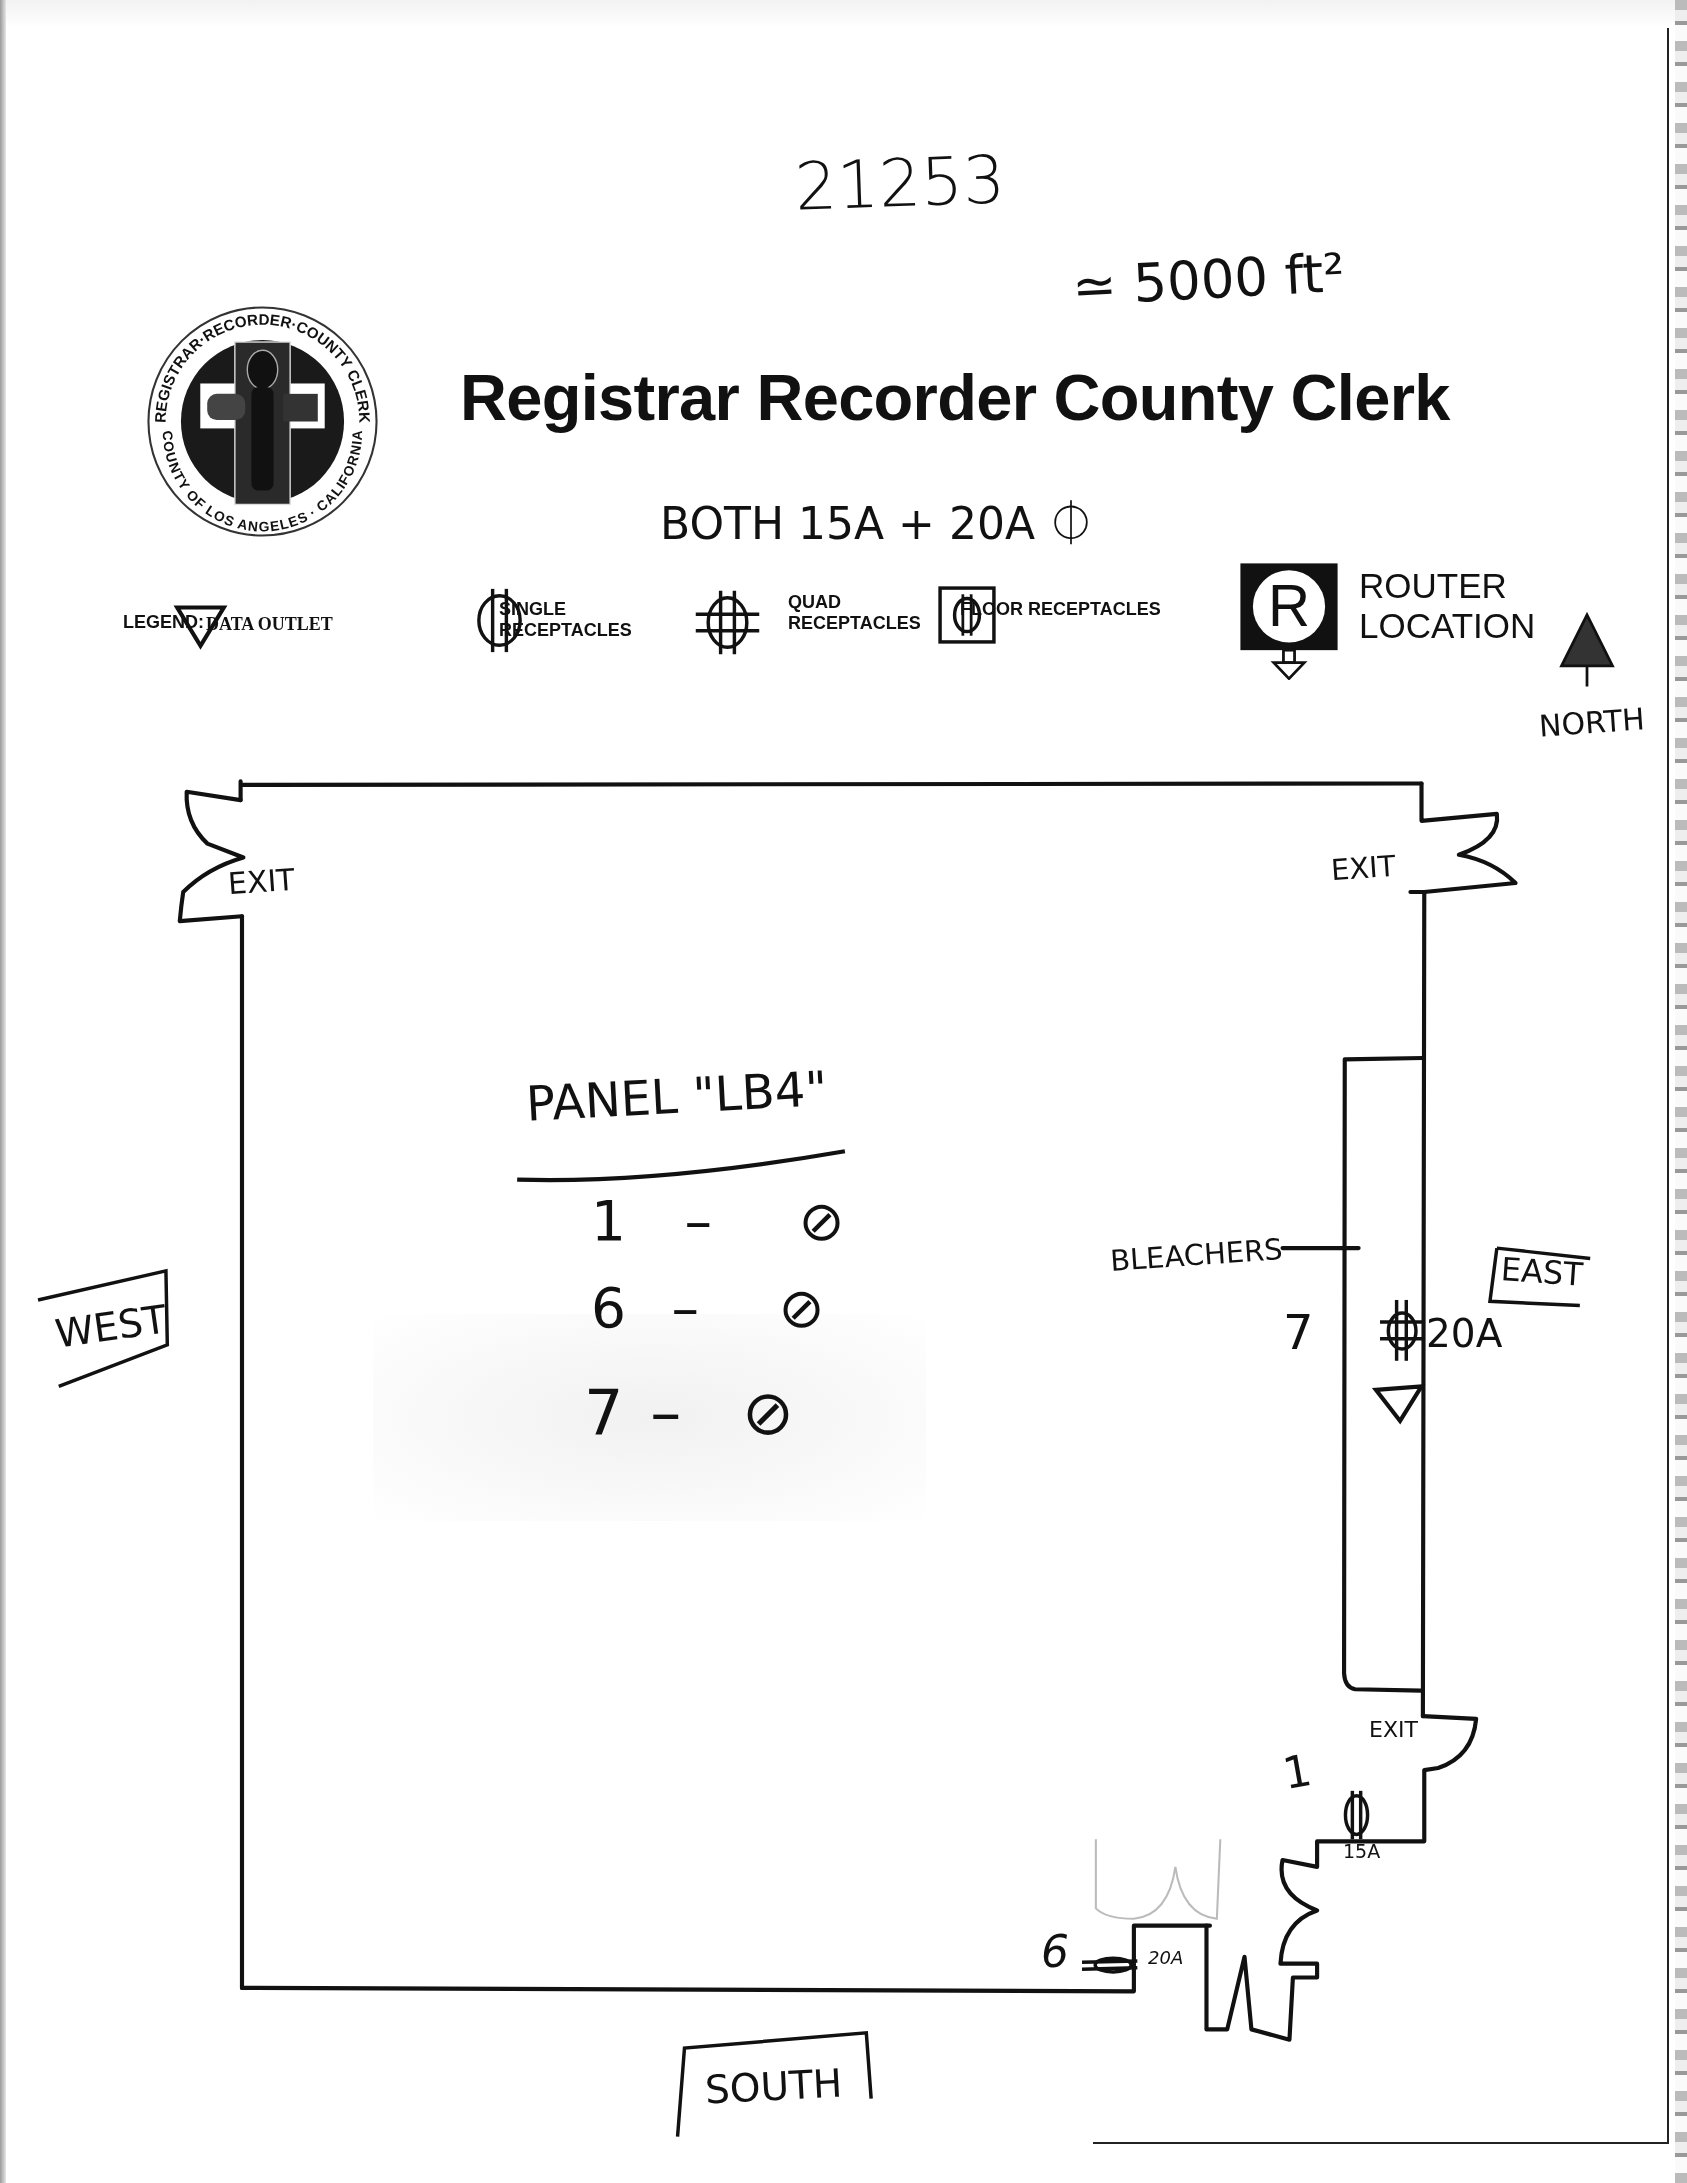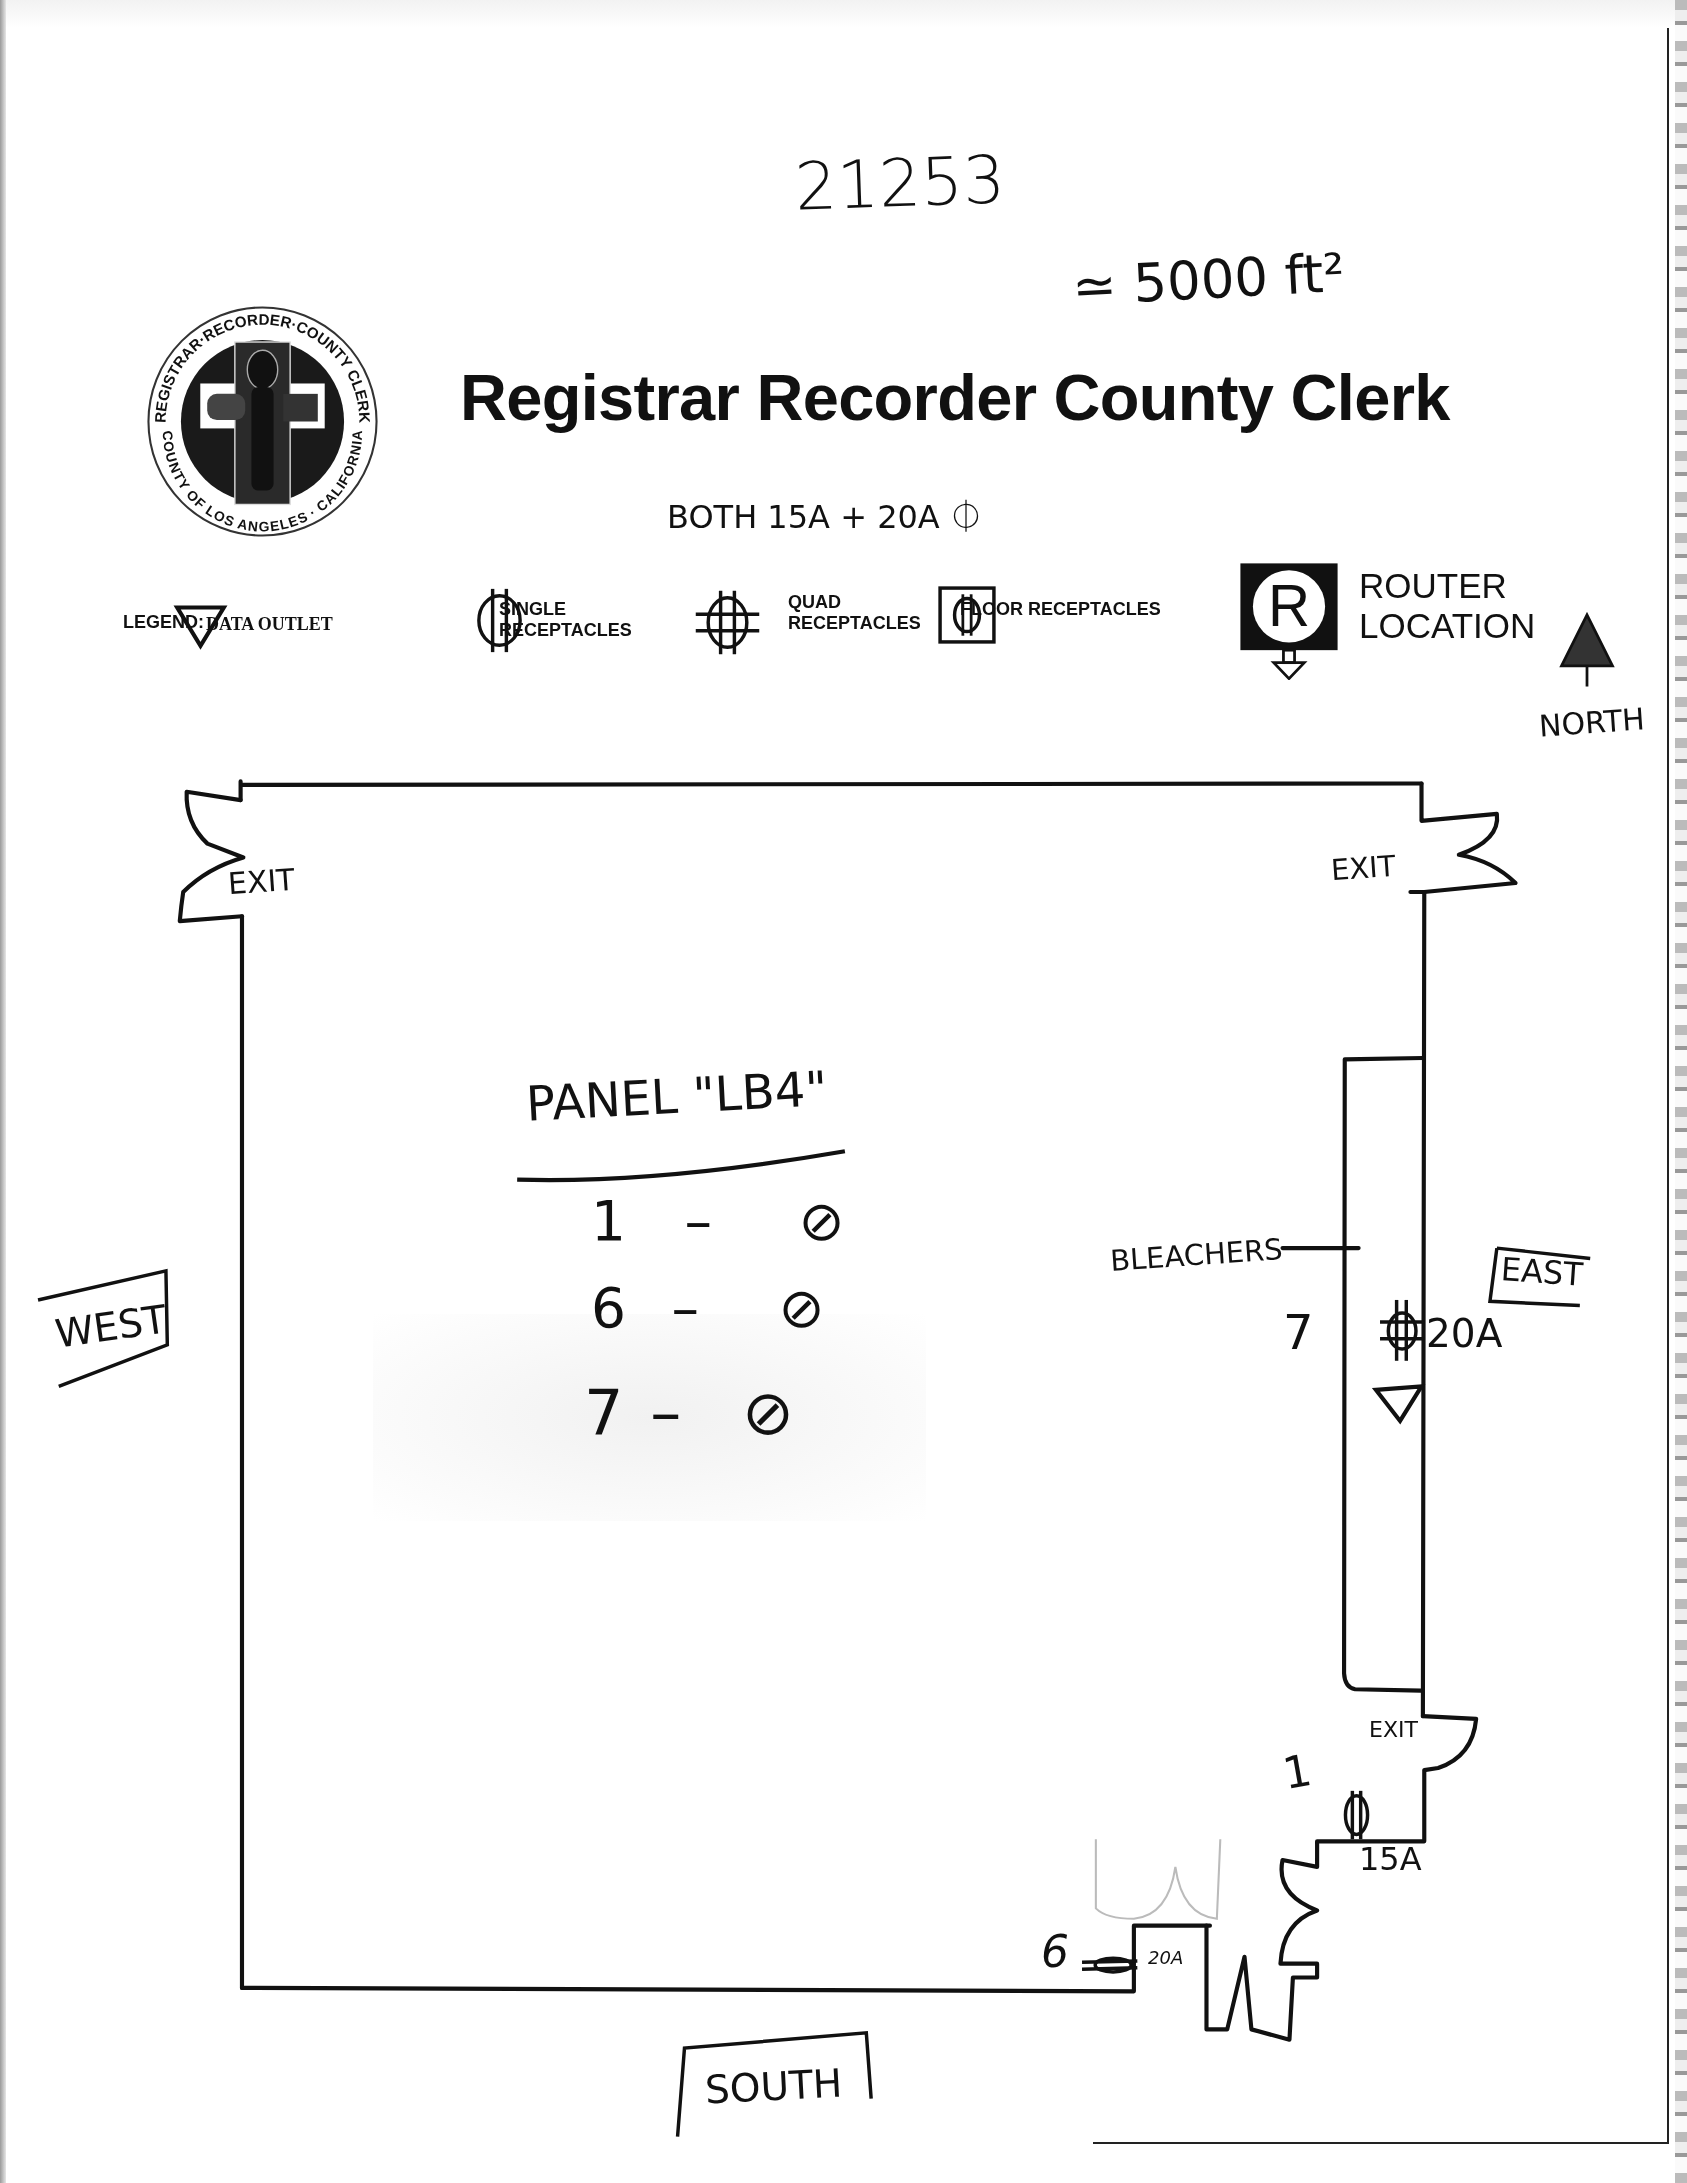--- a/index.html
+++ b/index.html
@@ -45,21 +45,21 @@
     <rect x="164" y="120" width="32" height="150" rx="10" fill="#111"></rect>
     <rect x="210" y="130" width="50" height="40" fill="#333"></rect>
     <rect x="100" y="130" width="55" height="38" rx="14" fill="#444"></rect>
     <text font-family="Liberation Sans, sans-serif" font-size="22" font-weight="bold" fill="#111"><textPath href="#sealTop" startOffset="50%" text-anchor="middle">REGISTRAR·RECORDER·COUNTY CLERK</textPath></text>
     <text font-family="Liberation Sans, sans-serif" font-size="20" font-weight="bold" fill="#111" dy="16"><textPath href="#sealBottom" startOffset="50%" text-anchor="middle">COUNTY OF LOS ANGELES · CALIFORNIA</textPath></text>
   </svg>
 </div>
 
 <div class="title">Registrar Recorder County Clerk</div>
 
-<div class="hand" style="left:660px; top:498px; font-size:32px;margin-left:7px;">BOTH 15A + 20A ⏀</div>
+<div class="hand" style="left:660px; top:498px; font-size:44px;">BOTH 15A + 20A ⏀</div>
 
 <div class="legend-text" style="left:123px; top:612px;">LEGEND:</div>
 
 <span class="legend-icon" style="left:173px; top:602px;">
   <svg width="55" height="48" viewBox="0 0 80 70">
       <polygon points="6,8 74,8 40,64" fill="none" stroke="#111" stroke-width="6"></polygon>
     </svg>
 </span>
 <div class="legend-text" style="left:206px; top:614px;font-family:Liberation Serif, serif;">DATA OUTLET</div>
 
@@ -197,21 +197,21 @@
     <span style="margin-left:7px;">–</span>
     <span style="margin-left:41px;">⊘</span>
   </div>
 </div>
 
 <div class="hand" style="left:1110px; top:1238px; font-size:29px; transform:rotate(-4deg);">BLEACHERS</div>
 <div class="hand" style="left:1283px; top:1304px; font-size:48px;">7</div>
 <div class="hand" style="left:1426px; top:1311px; font-size:39px;">20A</div>
 
 <div class="hand" style="left:1283px; top:1746px; font-size:44px; transform:rotate(-10deg);">1</div>
-<div class="hand" style="left:1343px; top:1840px; font-size:32px;margin-left:16px;">15A</div>
+<div class="hand" style="left:1343px; top:1840px; font-size:19px;">15A</div>
 
 <div class="hand" style="left:1041px; top:1926px; font-size:44px; font-style:italic;">6</div>
 <div class="hand" style="left:1148px; top:1947px; font-size:18px; font-style:italic;">20A</div>
 
 <div class="hand" style="left:55px; top:1304px; font-size:39px; transform:rotate(-8deg);">WEST</div>
 <div class="hand" style="left:1501px; top:1253px; font-size:32px; transform:rotate(4deg);">EAST</div>
 <div class="hand" style="left:705px; top:2064px; font-size:39px; transform:rotate(-3deg);">SOUTH</div>
 
 
 </body></html>

